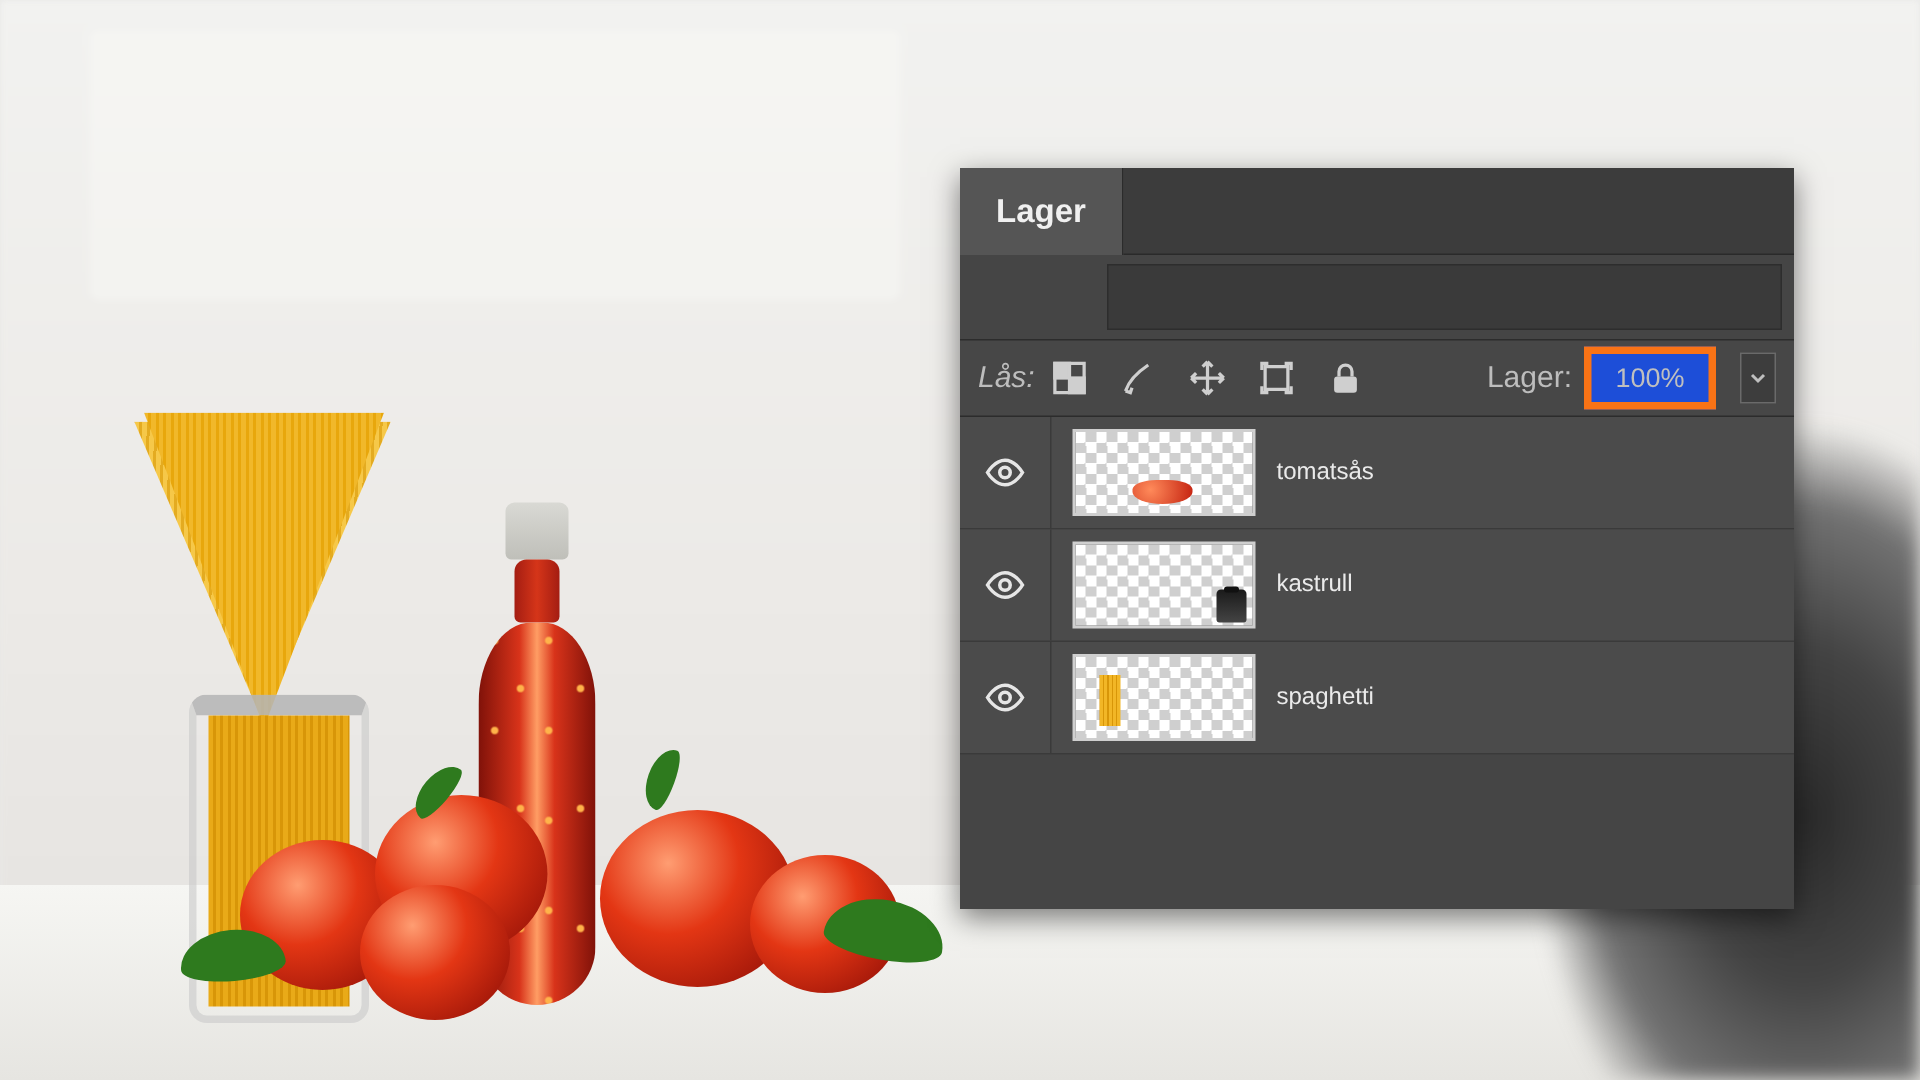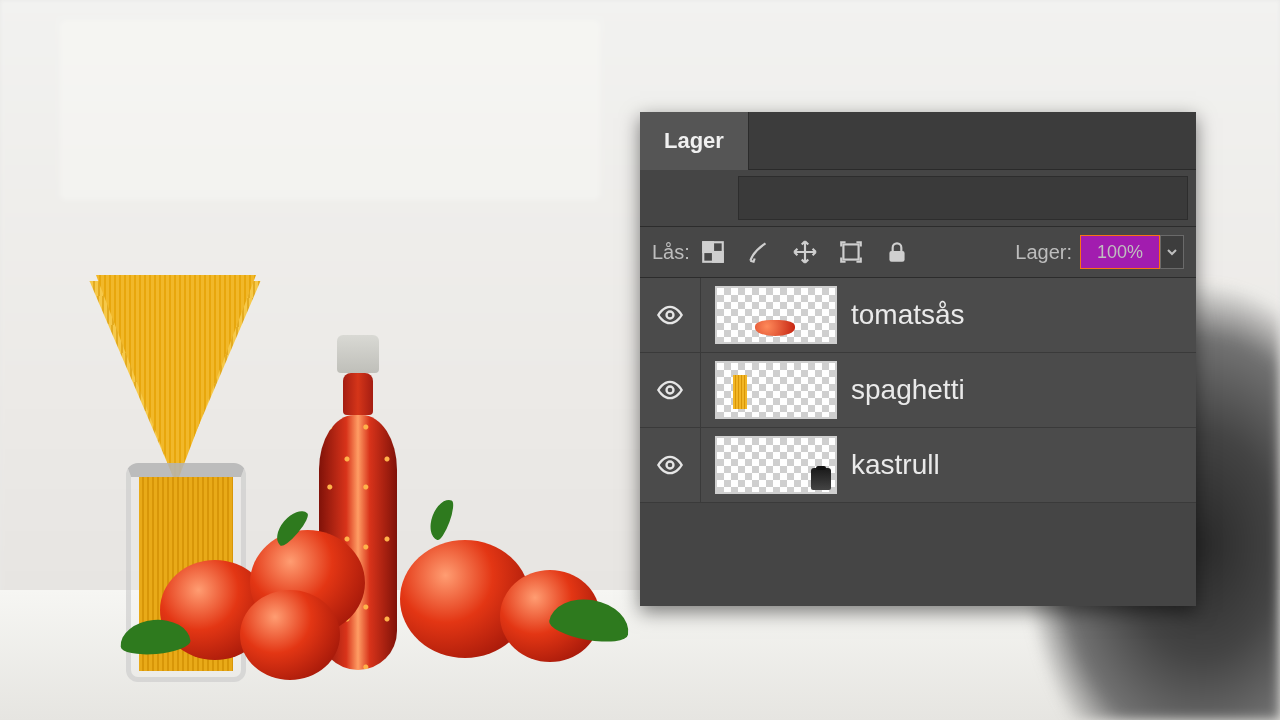--- a/index.html
+++ b/index.html
@@ -41,38 +41,38 @@
 
   
   .panel{position:absolute;left:640px;top:112px;width:556px;height:494px;background:#454545;box-shadow:0 6px 18px rgba(0,0,0,.5);}
   .tabrow{height:58px;display:flex;align-items:stretch;background:#3a3a3a;}
   .tab{padding:0 24px;display:flex;align-items:center;color:#f0f0f0;font-size:22px;font-weight:700;background:#555;border-right:1px solid #2b2b2b;}
   .tabrest{flex:1;background:#3c3c3c;border-bottom:1px solid #2a2a2a;}
   .subrow{height:56px;display:flex;background:#454545;}
   .subleft{width:98px;}
   .subright{flex:1;margin:6px 8px 6px 0;background:#3a3a3a;border:1px solid #2d2d2d;}
   .optbar{height:50px;display:flex;align-items:center;padding:0 12px;color:#bdbdbd;font-size:20px;border-top:1px solid #2c2c2c;border-bottom:1px solid #2c2c2c;background:#474747;}
-  .optbar .lbl{margin-right:0;}
+  .optbar .lbl{margin-right:0;font-style:italic;}
   .ib{width:34px;height:34px;margin:0 6px;display:flex;align-items:center;justify-content:center;color:#cfcfcf;}
   .ib svg{width:26px;height:26px;stroke:#cfcfcf;fill:none;stroke-width:2;}
   .fillwrap{margin-left:auto;display:flex;align-items:center;}
-  .fillbox{width:78px;height:32px;border:1px solid #f97316;background:#a21caf;color:#bfbfbf;display:flex;align-items:center;justify-content:center;font-size:18px;margin:0 0 0 8px;}
+  .fillbox{width:78px;height:32px;border:5px solid #f97316;background:#1d4ed8;color:#bfbfbf;display:flex;align-items:center;justify-content:center;font-size:18px;margin:0 16px 0 8px;}
   .dd{width:22px;height:32px;border:1px solid #6a6a6a;background:#3d3d3d;display:flex;align-items:center;justify-content:center;}
   .dd svg{width:12px;height:12px;stroke:#bfbfbf;fill:none;stroke-width:2;}
 
   .layers{}
   .layer{height:74px;display:flex;align-items:center;border-bottom:1px solid #3a3a3a;background:#4b4b4b;}
   .eye{width:60px;display:flex;align-items:center;justify-content:center;}
   .eye svg{width:28px;height:28px;stroke:#e6e6e6;fill:none;stroke-width:2;}
   .sepv{width:1px;height:100%;background:#3a3a3a;}
   .thumb{width:118px;height:54px;margin:0 14px;border:2px solid #cfcfcf;position:relative;background:
       repeating-conic-gradient(#cfcfcf 0 25%,#fff 0 50%) 0 0/14px 14px;}
   .thumb.kok{background:linear-gradient(#f4f3ef,#e5e3dd);}
   .thumb .mini{position:absolute;}
-  .lname{color:#eaeaea;font-size:28px;}
+  .lname{color:#eaeaea;font-size:16px;}
 </style>
 </head>
 <body>
 
 <div class="canvas">
   <div class="bg"></div>
   <div class="counter"></div>
   <div class="potshadow"></div>
 
   <div class="pasta">
@@ -170,36 +170,36 @@
 
       <div class="layer">
         <div class="eye">
           <svg viewBox="0 0 24 24">
               <path d="M2 12s4-7 10-7 10 7 10 7-4 7-10 7S2 12 2 12z"></path>
               <circle cx="12" cy="12" r="3"></circle>
             </svg>
         </div>
         <div class="sepv"></div>
         <div class="thumb">
-          <div class="mini" style="left:16px;top:12px;width:14px;height:34px;background:repeating-linear-gradient(90deg,#f2b626 0 2px,#d89608 2px 3px);"></div>
-        </div>
-        <div class="lname">spaghetti</div>
+          <div class="mini" style="right:4px;bottom:2px;width:20px;height:22px;background:linear-gradient(#1a1a1a,#444);border-radius:3px 3px 2px 2px;"></div>
+          <div class="mini" style="right:9px;bottom:22px;width:10px;height:4px;background:#111;border-radius:2px;"></div>
+        </div>
+        <div class="lname">kastrull</div>
       </div>
 
       <div class="layer">
         <div class="eye">
           <svg viewBox="0 0 24 24">
               <path d="M2 12s4-7 10-7 10 7 10 7-4 7-10 7S2 12 2 12z"></path>
               <circle cx="12" cy="12" r="3"></circle>
             </svg>
         </div>
         <div class="sepv"></div>
         <div class="thumb">
-          <div class="mini" style="right:4px;bottom:2px;width:20px;height:22px;background:linear-gradient(#1a1a1a,#444);border-radius:3px 3px 2px 2px;"></div>
-          <div class="mini" style="right:9px;bottom:22px;width:10px;height:4px;background:#111;border-radius:2px;"></div>
-        </div>
-        <div class="lname">kastrull</div>
+          <div class="mini" style="left:16px;top:12px;width:14px;height:34px;background:repeating-linear-gradient(90deg,#f2b626 0 2px,#d89608 2px 3px);"></div>
+        </div>
+        <div class="lname">spaghetti</div>
       </div>
 
 
     </div>
   </div>
 </div>
 
 </body></html>

